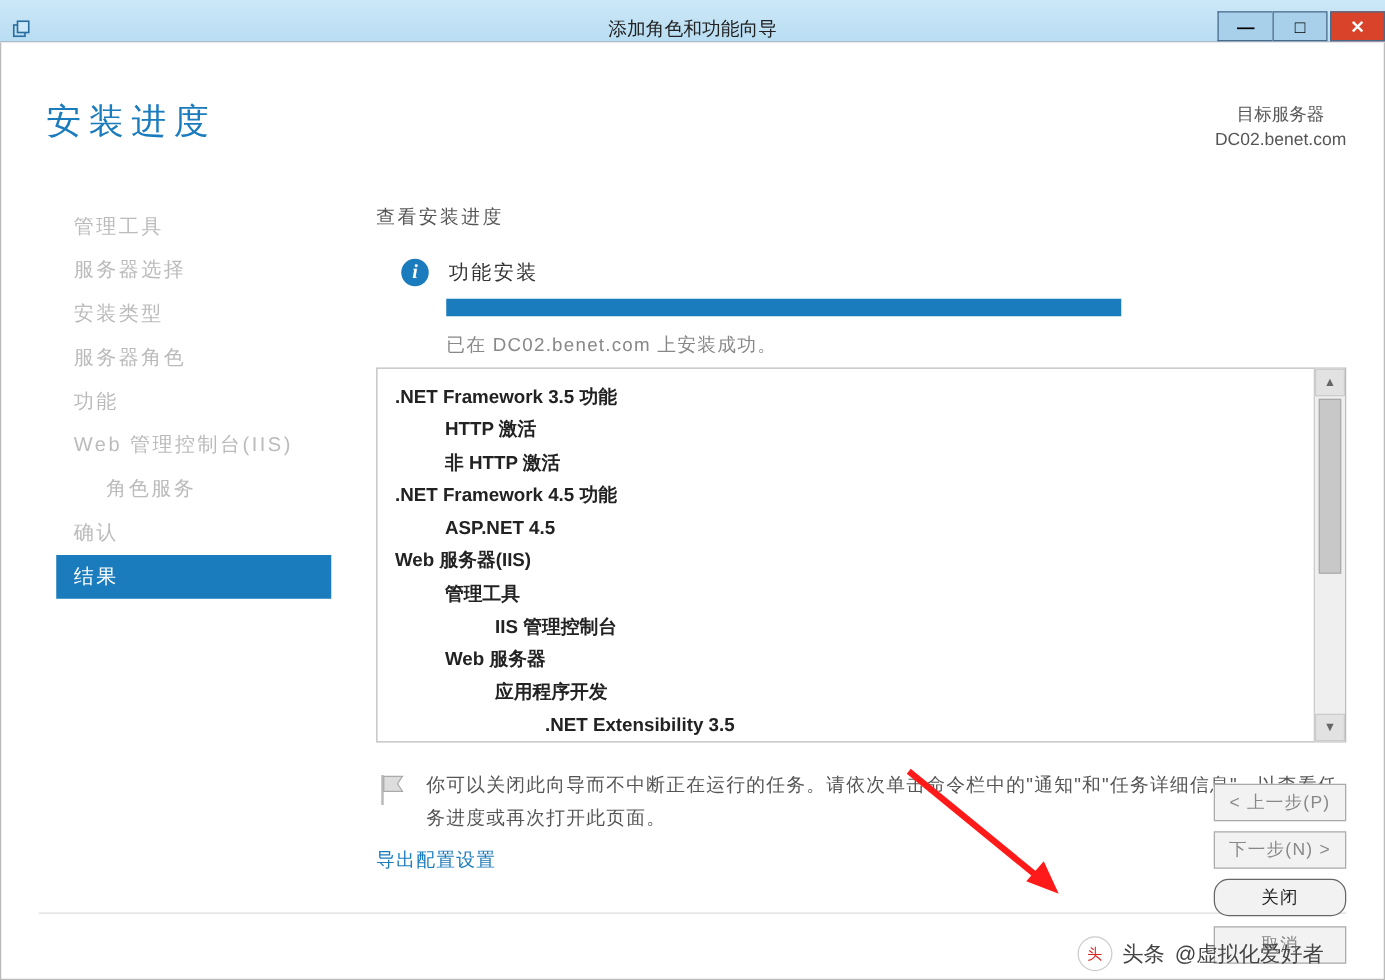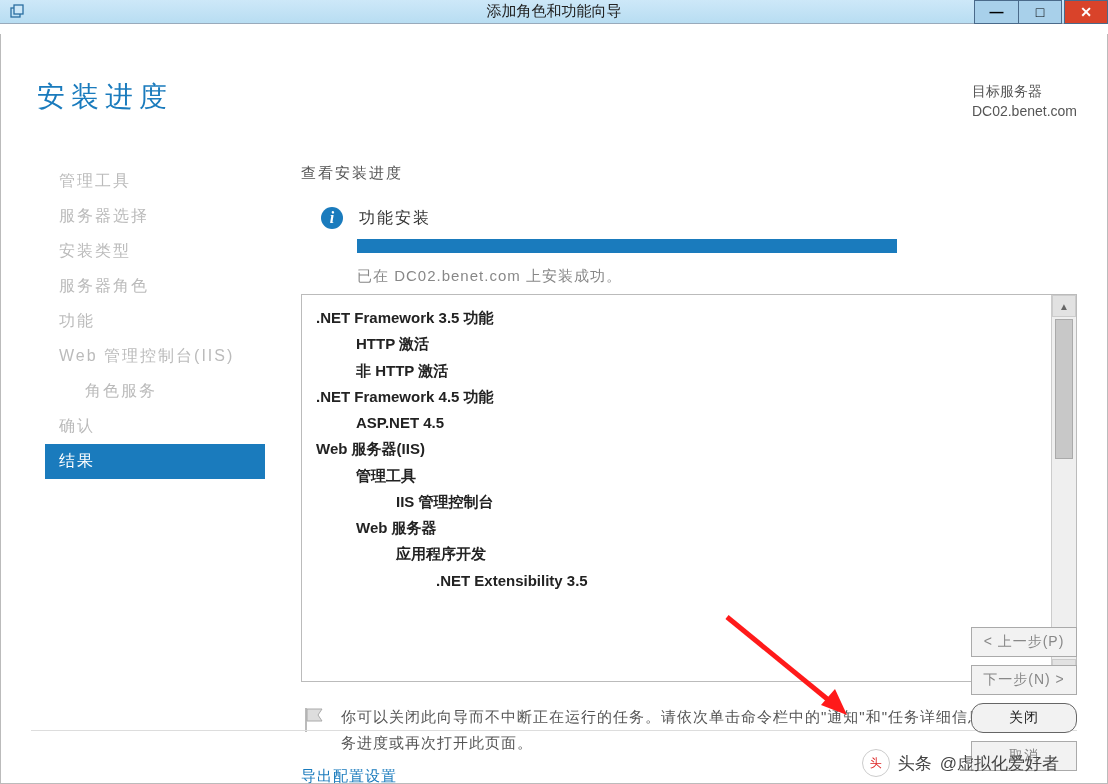--- a/index.html
+++ b/index.html
@@ -6,25 +6,25 @@
   body {
     font-family: "Microsoft YaHei", "Segoe UI", sans-serif;
     background: #fff;
     width: 1108px;
     height: 784px;
     overflow: hidden;
     position: relative;
   }
   
   .titlebar {
-    height: 24px;
+    height: 34px;
     background: linear-gradient(to bottom, #cde8f8, #b8ddf2);
     border-bottom: 1px solid #9ab;
     display: flex;
-    align-items: center;
+    align-items: flex-end;
     position: relative;
   }
   .titlebar .app-icon {
     width: 18px; height: 18px;
     margin-left: 8px;
     display:flex;align-items:center;justify-content:center;
   }
   .titlebar .title {
     position:absolute;
     left:0;right:0;
@@ -49,21 +49,21 @@
   .main { position:absolute; top:34px; left:0; right:0; bottom:0; background:#fff; border:1px solid #bbb; border-top:none;}
   .page-title {
     font-size: 28px;
     color: #1a7bbd;
     font-weight: 300;
     position:absolute; left:36px; top:44px;
     letter-spacing: 6px;
   }
   .target-server {
     position:absolute; right:30px; top:48px;
-    text-align:left; color:#555; font-size:14px;
+    text-align:center; color:#555; font-size:14px;
     line-height:1.4;
   }
   
   .sidebar { position:absolute; left:44px; top:130px; width:220px; }
   .sidebar .step { font-size:16px; color:#bbb; padding:7px 14px; letter-spacing:2px; }
   .sidebar .step.indent { padding-left: 40px; }
   .sidebar .step.active { background:#1a7bbd; color:#fff; }
   
   .content { position:absolute; left:300px; top:130px; right:30px; }
   .view-heading { font-size:15px; color:#555; margin-bottom:24px; letter-spacing:2px; }
@@ -75,21 +75,21 @@
     font-family: Georgia, serif; font-weight:bold; font-style:italic;
     margin-right:16px;
   }
   .status-text { font-size:16px; color:#333; letter-spacing:2px;font-family:Liberation Mono, monospace;}
   .progress-track { margin-left:56px; margin-right:180px; height:14px; background:#1a7bbd; margin-top:6px;}
   .progress-msg { margin-left:56px; margin-top:14px; color:#888; font-size:15px; letter-spacing:1px; }
   
   .feature-box {
     position:relative;
     border:1px solid #bbb;
-    height:388px;
+    height:300px;
     background:#fff;
     margin-top:8px;
   }
   .feature-scroll { position:absolute; left:0; top:0; right:25px; bottom:0; overflow:hidden; padding:10px 14px;}
   .feature-scroll .fi { font-size:15px; font-weight:bold; color:#222; line-height:1.75; white-space:nowrap; }
   .scrollbar { position:absolute; right:0; top:0; bottom:0; width:25px; background:#efefef; border-left:1px solid #ccc;}
   .scrollbar .sb-btn { height:22px; background:#e2e2e2; display:flex; align-items:center; justify-content:center; color:#666; font-size:10px; border:1px solid #ccc;}
   .scrollbar .sb-thumb { position:absolute; left:3px; right:3px; top:24px; height:140px; background:#c8c8c8; border:1px solid #aaa;}
   .scrollbar .sb-btn.bottom { position:absolute; bottom:0; left:0; right:0;}
   

